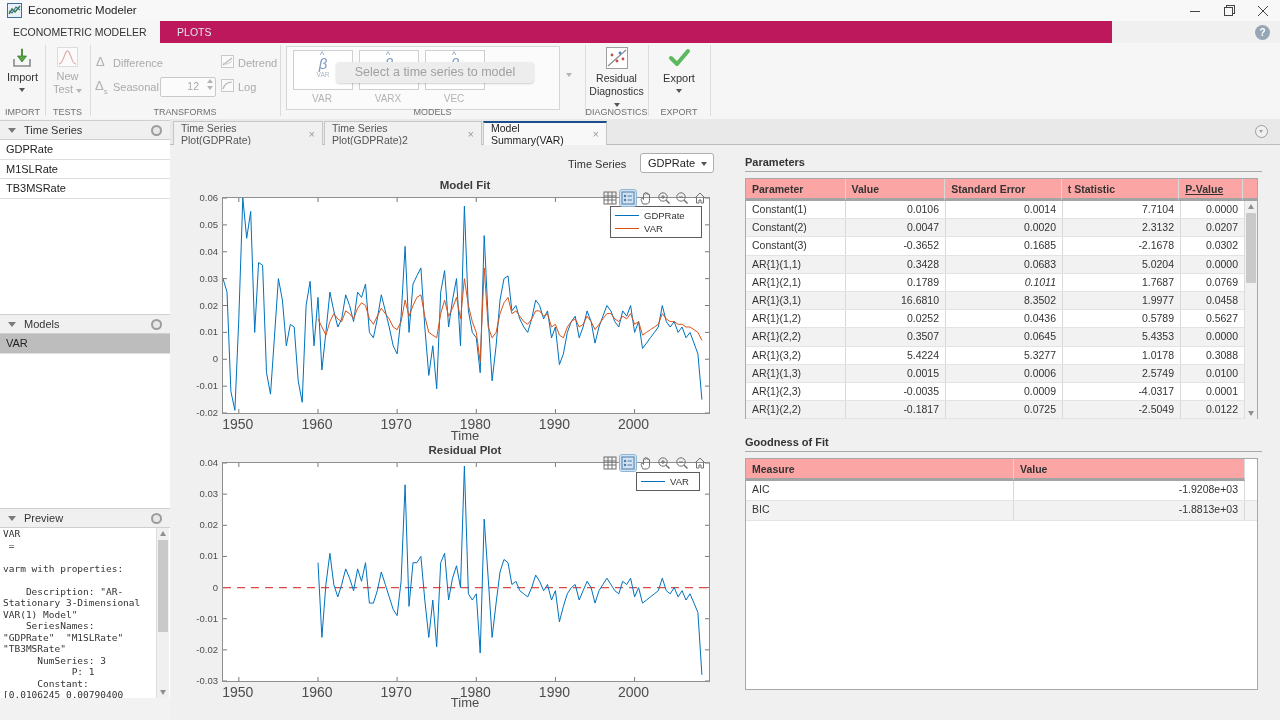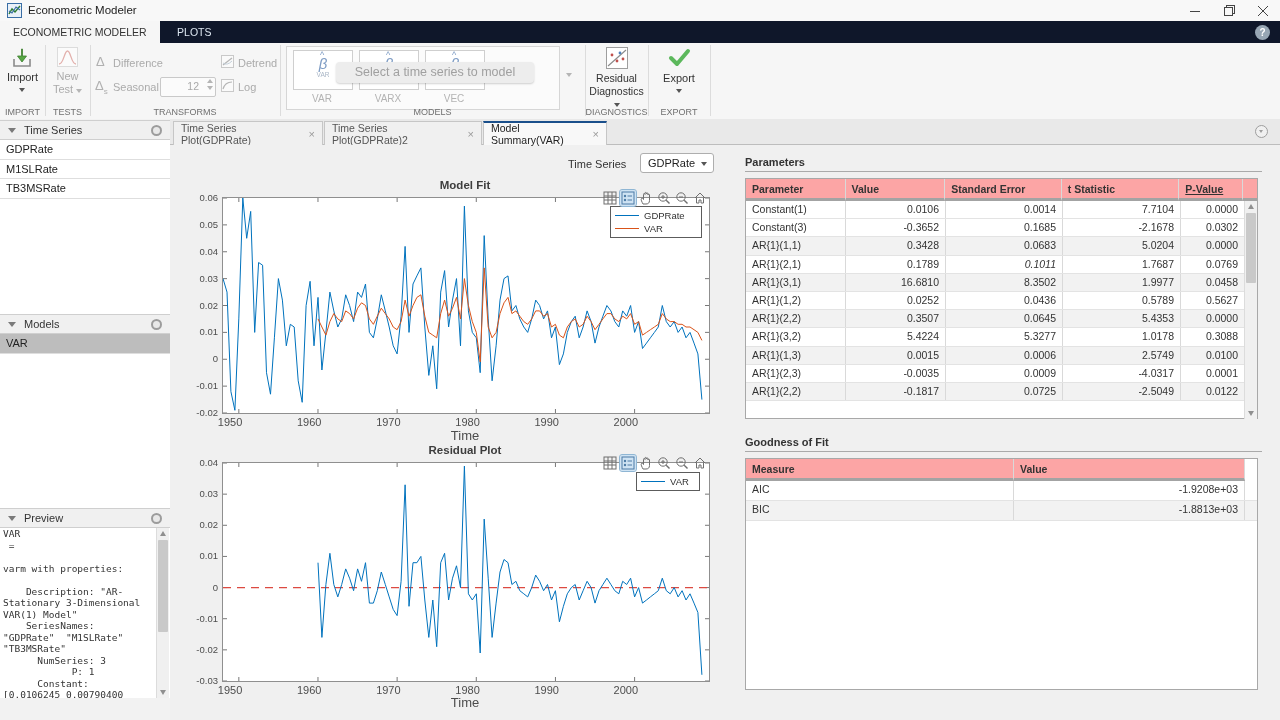--- a/index.html
+++ b/index.html
@@ -5,21 +5,21 @@
   html,body{margin:0;padding:0;width:1280px;height:720px;overflow:hidden;
     font-family:"Liberation Sans",sans-serif;background:#f0f0f0;position:relative;
     -webkit-font-smoothing:antialiased}
   .abs{position:absolute}
   
   #titlebar{left:0;top:0;width:1280px;height:21px;background:#f8f8f8}
   #app-icon{left:7px;top:3px;width:15px;height:15px}
   #app-title{left:28px;top:4px;font-size:11.5px;color:#222}
   .winbtn{top:0;width:34px;height:21px;display:flex;align-items:center;justify-content:center;color:#444}
   
-  #tabstrip{left:0;top:21px;width:1280px;height:22px;background:#0f172a}
+  #tabstrip{left:0;top:21px;width:1112px;height:22px;background:#be185d}
   .ribtab{height:22px;line-height:22px;padding:0 13px;font-size:10.5px;display:inline-block}
   .ribtab.active{background:#f6f6f6;color:#333}
   .ribtab.idle{color:#dce6f0}
   #help-btn{right:10px;top:24.5px;width:15px;height:15px;border-radius:50%;background:#97a6b4;
     color:#fff;font-size:10px;font-weight:bold;text-align:center;line-height:15px}
   
   #ribbon{left:0;top:43px;width:1280px;height:76px;background:#f6f6f6;border-bottom:1px solid #adadad}
   .sep{top:2px;width:1px;height:71px;background:#dcdcdc}
   .seclabel{bottom:2px;font-size:9px;color:#6f6f6f;text-align:center}
   .riblabel{font-size:11px;color:#333}
@@ -77,21 +77,21 @@
   #ts-dd .v{position:absolute;left:7px;top:3px;font-size:11px;color:#222}
   #ts-dd .a{position:absolute;right:6px;top:8px}
   
   .chart{overflow:visible}
   #chart1{left:15px;top:35px;width:527px;height:262px}
   #chart2{left:15px;top:298px;width:527px;height:272px}
   .plot{position:absolute;background:#fff;border:1px solid #8f8f8f;box-sizing:content-box}
   .chart-title{position:absolute;text-align:center;font-size:11.5px;font-weight:bold;color:#3d3d3d}
   .xlabel{position:absolute;text-align:center;font-size:13px;color:#4d4d4d}
   .tickY{position:absolute;width:32px;text-align:right;font-size:9.5px;color:#4d4d4d}
-  .tickX{position:absolute;width:40px;text-align:left;font-size:11px;color:#4d4d4d}
+  .tickX{position:absolute;width:40px;text-align:center;font-size:14px;color:#4d4d4d}
   .axtoolbar{position:absolute;display:flex;gap:2px;align-items:center;z-index:4}
   .axbtn{width:16px;height:16px;display:flex;align-items:center;justify-content:center;border-radius:2px}
   .axbtn.on{background:#cfe3f3;outline:1px solid #8fb6d4}
   .legend{position:absolute;background:#fff;border:1px solid #5c5c5c;z-index:3;padding:2px 4px;box-sizing:border-box}
   .leg-row{display:flex;align-items:center;height:13px}
   .leg-line{width:24px;height:0;border-top:1.6px solid #000;margin-right:5px}
   .leg-txt{font-size:9.5px;color:#333}
   
   .secttl{position:absolute;font-size:11px;font-weight:bold;color:#333}
   .sectrule{position:absolute;height:1px;background:#aaa}
@@ -547,20 +547,27 @@
         <div class="tcell" style="width: 14px; height: 22px; border-right: none;"></div>
       </div>
       <div class="tbody">
         <div class="trow">
           <div class="tcell cl" style="width: 100px; height: 17.2px;">Constant(1)</div>
           <div class="tcell cr" style="width: 100px; height: 17.2px;">0.0106</div>
           <div class="tcell cr" style="width: 117px; height: 17.2px;">0.0014</div>
           <div class="tcell cr" style="width: 118px; height: 17.2px;">7.7104</div>
           <div class="tcell cr" style="width: 64px; height: 17.2px;">0.0000</div>
         </div>
+        <div class="trow alt">
+          <div class="tcell cl" style="width: 100px; height: 17.2px;">Constant(2)</div>
+          <div class="tcell cr" style="width: 100px; height: 17.2px;">0.0047</div>
+          <div class="tcell cr" style="width: 117px; height: 17.2px;">0.0020</div>
+          <div class="tcell cr" style="width: 118px; height: 17.2px;">2.3132</div>
+          <div class="tcell cr" style="width: 64px; height: 17.2px;">0.0207</div>
+        </div>
         <div class="trow">
           <div class="tcell cl" style="width: 100px; height: 17.2px;">Constant(3)</div>
           <div class="tcell cr" style="width: 100px; height: 17.2px;">-0.3652</div>
           <div class="tcell cr" style="width: 117px; height: 17.2px;">0.1685</div>
           <div class="tcell cr" style="width: 118px; height: 17.2px;">-2.1678</div>
           <div class="tcell cr" style="width: 64px; height: 17.2px;">0.0302</div>
         </div>
         <div class="trow alt">
           <div class="tcell cl" style="width: 100px; height: 17.2px;">AR{1}(1,1)</div>
           <div class="tcell cr" style="width: 100px; height: 17.2px;">0.3428</div>

